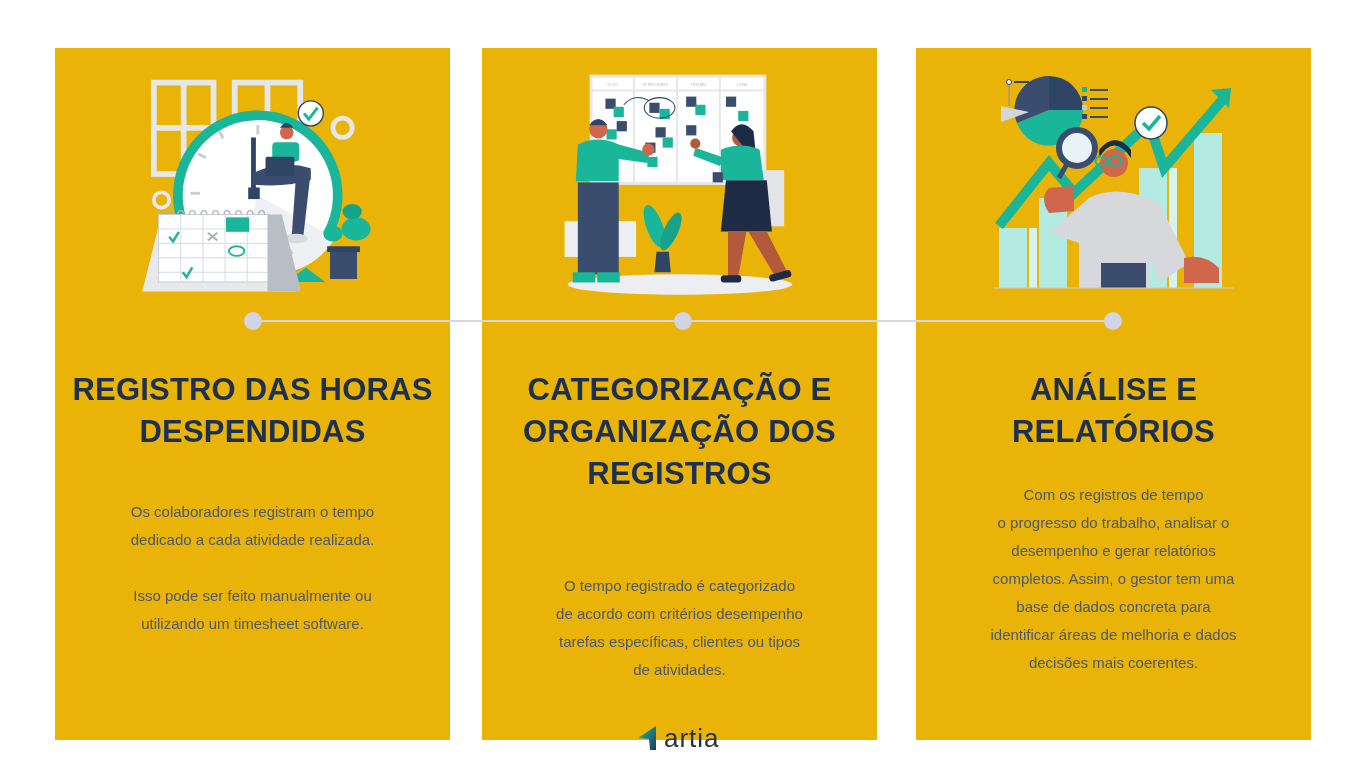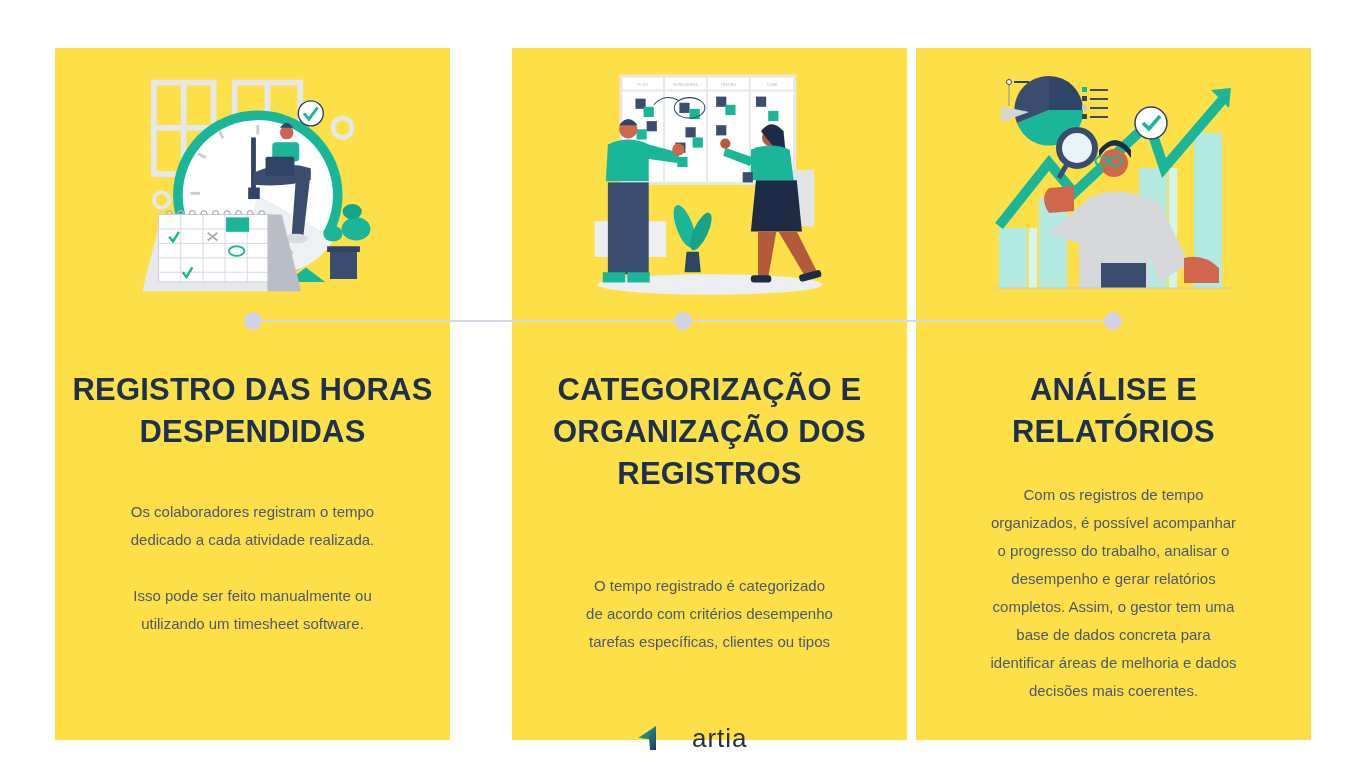--- a/index.html
+++ b/index.html
@@ -4,24 +4,24 @@
   <style>
     * { box-sizing: border-box; margin: 0; padding: 0; }
     html, body { width: 1366px; height: 768px; background: #ffffff; overflow: hidden; }
     body { position: relative; font-family: "Liberation Sans", "DejaVu Sans", sans-serif; }
 
     .card {
       position: absolute;
       top: 48px;
       height: 692px;
       width: 395px;
-      background: #fde047;
+      background: #eab308;
     }
     .card-1 { left: 55px; }
-    .card-2 { left: 512px; text-decoration: underline; }
+    .card-2 { left: 482px; text-decoration: underline; }
     .card-3 { left: 916px; }
 
     .illus {
       position: absolute;
       left: 50%;
       transform: translateX(-50%);
       top: 20px;
       width: 260px;
       height: 240px;
     }
@@ -75,21 +75,20 @@
     .dot-2 { left: 674px; }
     .dot-3 { left: 1104px; }
 
     .logo {
       position: absolute;
       left: 638px;
       top: 724px;
       height: 28px;
       display: flex;
       align-items: center;
-      gap: 28px;
     }
     .logo-mark { width: 22px; height: 24px; margin-right: 4px; }
     .logo-text {
       font-size: 26px;
       color: #2d2f36;
       font-weight: 400;
       letter-spacing: 1px;
       line-height: 28px;
     }
   </style>
@@ -263,20 +262,21 @@
   </div>
   <div class="title">
     <span>CATEGORIZAÇÃO E</span>
     <span>ORGANIZAÇÃO DOS</span>
     <span>REGISTROS</span>
   </div>
   <div class="body-text">
     <span>O tempo registrado é categorizado</span>
     <span>de acordo com critérios desempenho</span>
     <span>tarefas específicas, clientes ou tipos</span>
+    <span>de atividades.</span>
   </div>
 </div>
 
 <div class="card card-3">
   <div class="illus">
     <svg viewBox="0 0 250 240">
 
       <g fill="#b3ebe2">
         <rect x="10" y="160" width="28" height="60"></rect>
         <rect x="50" y="130" width="28" height="90"></rect>
@@ -323,21 +323,20 @@
       <path d="M195 190 q20 -5 35 10 l0 15 l-35 0 z" fill="#d0674d"></path>
       <line x1="5" y1="220" x2="245" y2="220" stroke="#c8cbd2" stroke-width="1"></line>
     </svg>
   </div>
   <div class="title">
     <span>ANÁLISE E</span>
     <span>RELATÓRIOS</span>
   </div>
   <div class="body-text">
     <span>Com os registros de tempo</span>
-    <span>organizados, é possível acompanhar</span>
     <span>o progresso do trabalho, analisar o</span>
     <span>desempenho e gerar relatórios</span>
     <span>completos. Assim, o gestor tem uma</span>
     <span>base de dados concreta para</span>
     <span>identificar áreas de melhoria e dados</span>
     <span>decisões mais coerentes.</span>
   </div>
 </div>
 
 <div class="timeline-line"></div>

